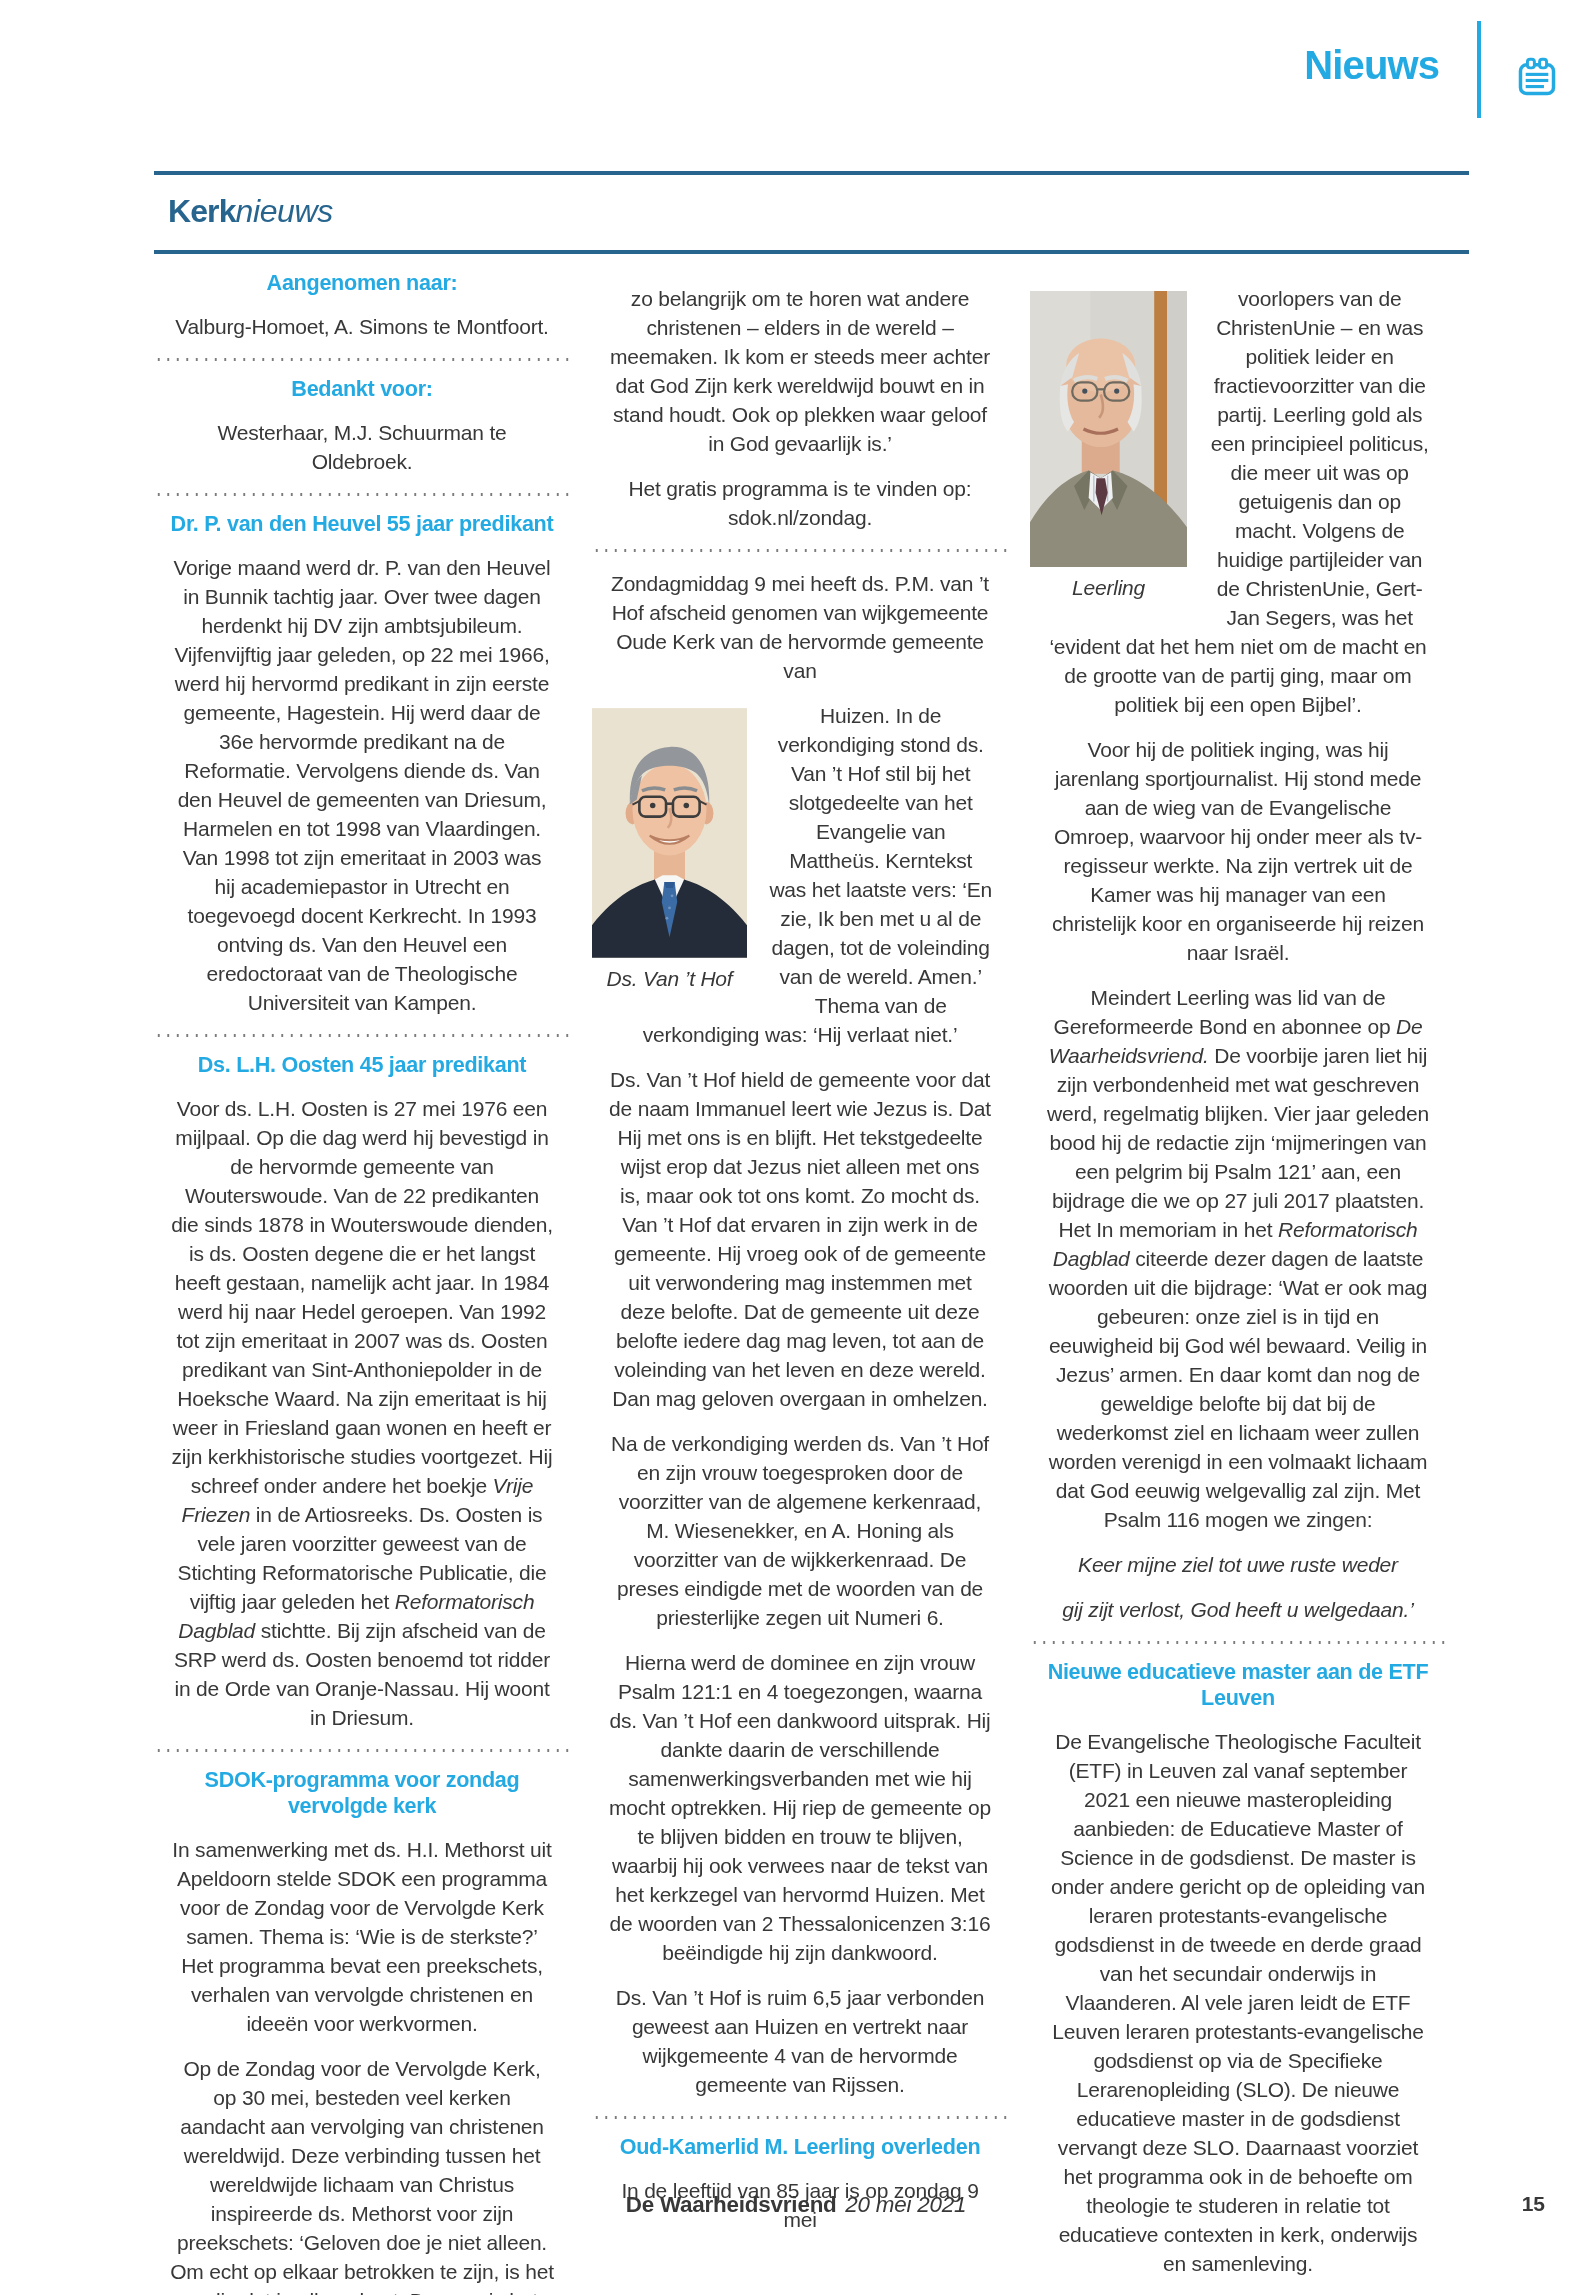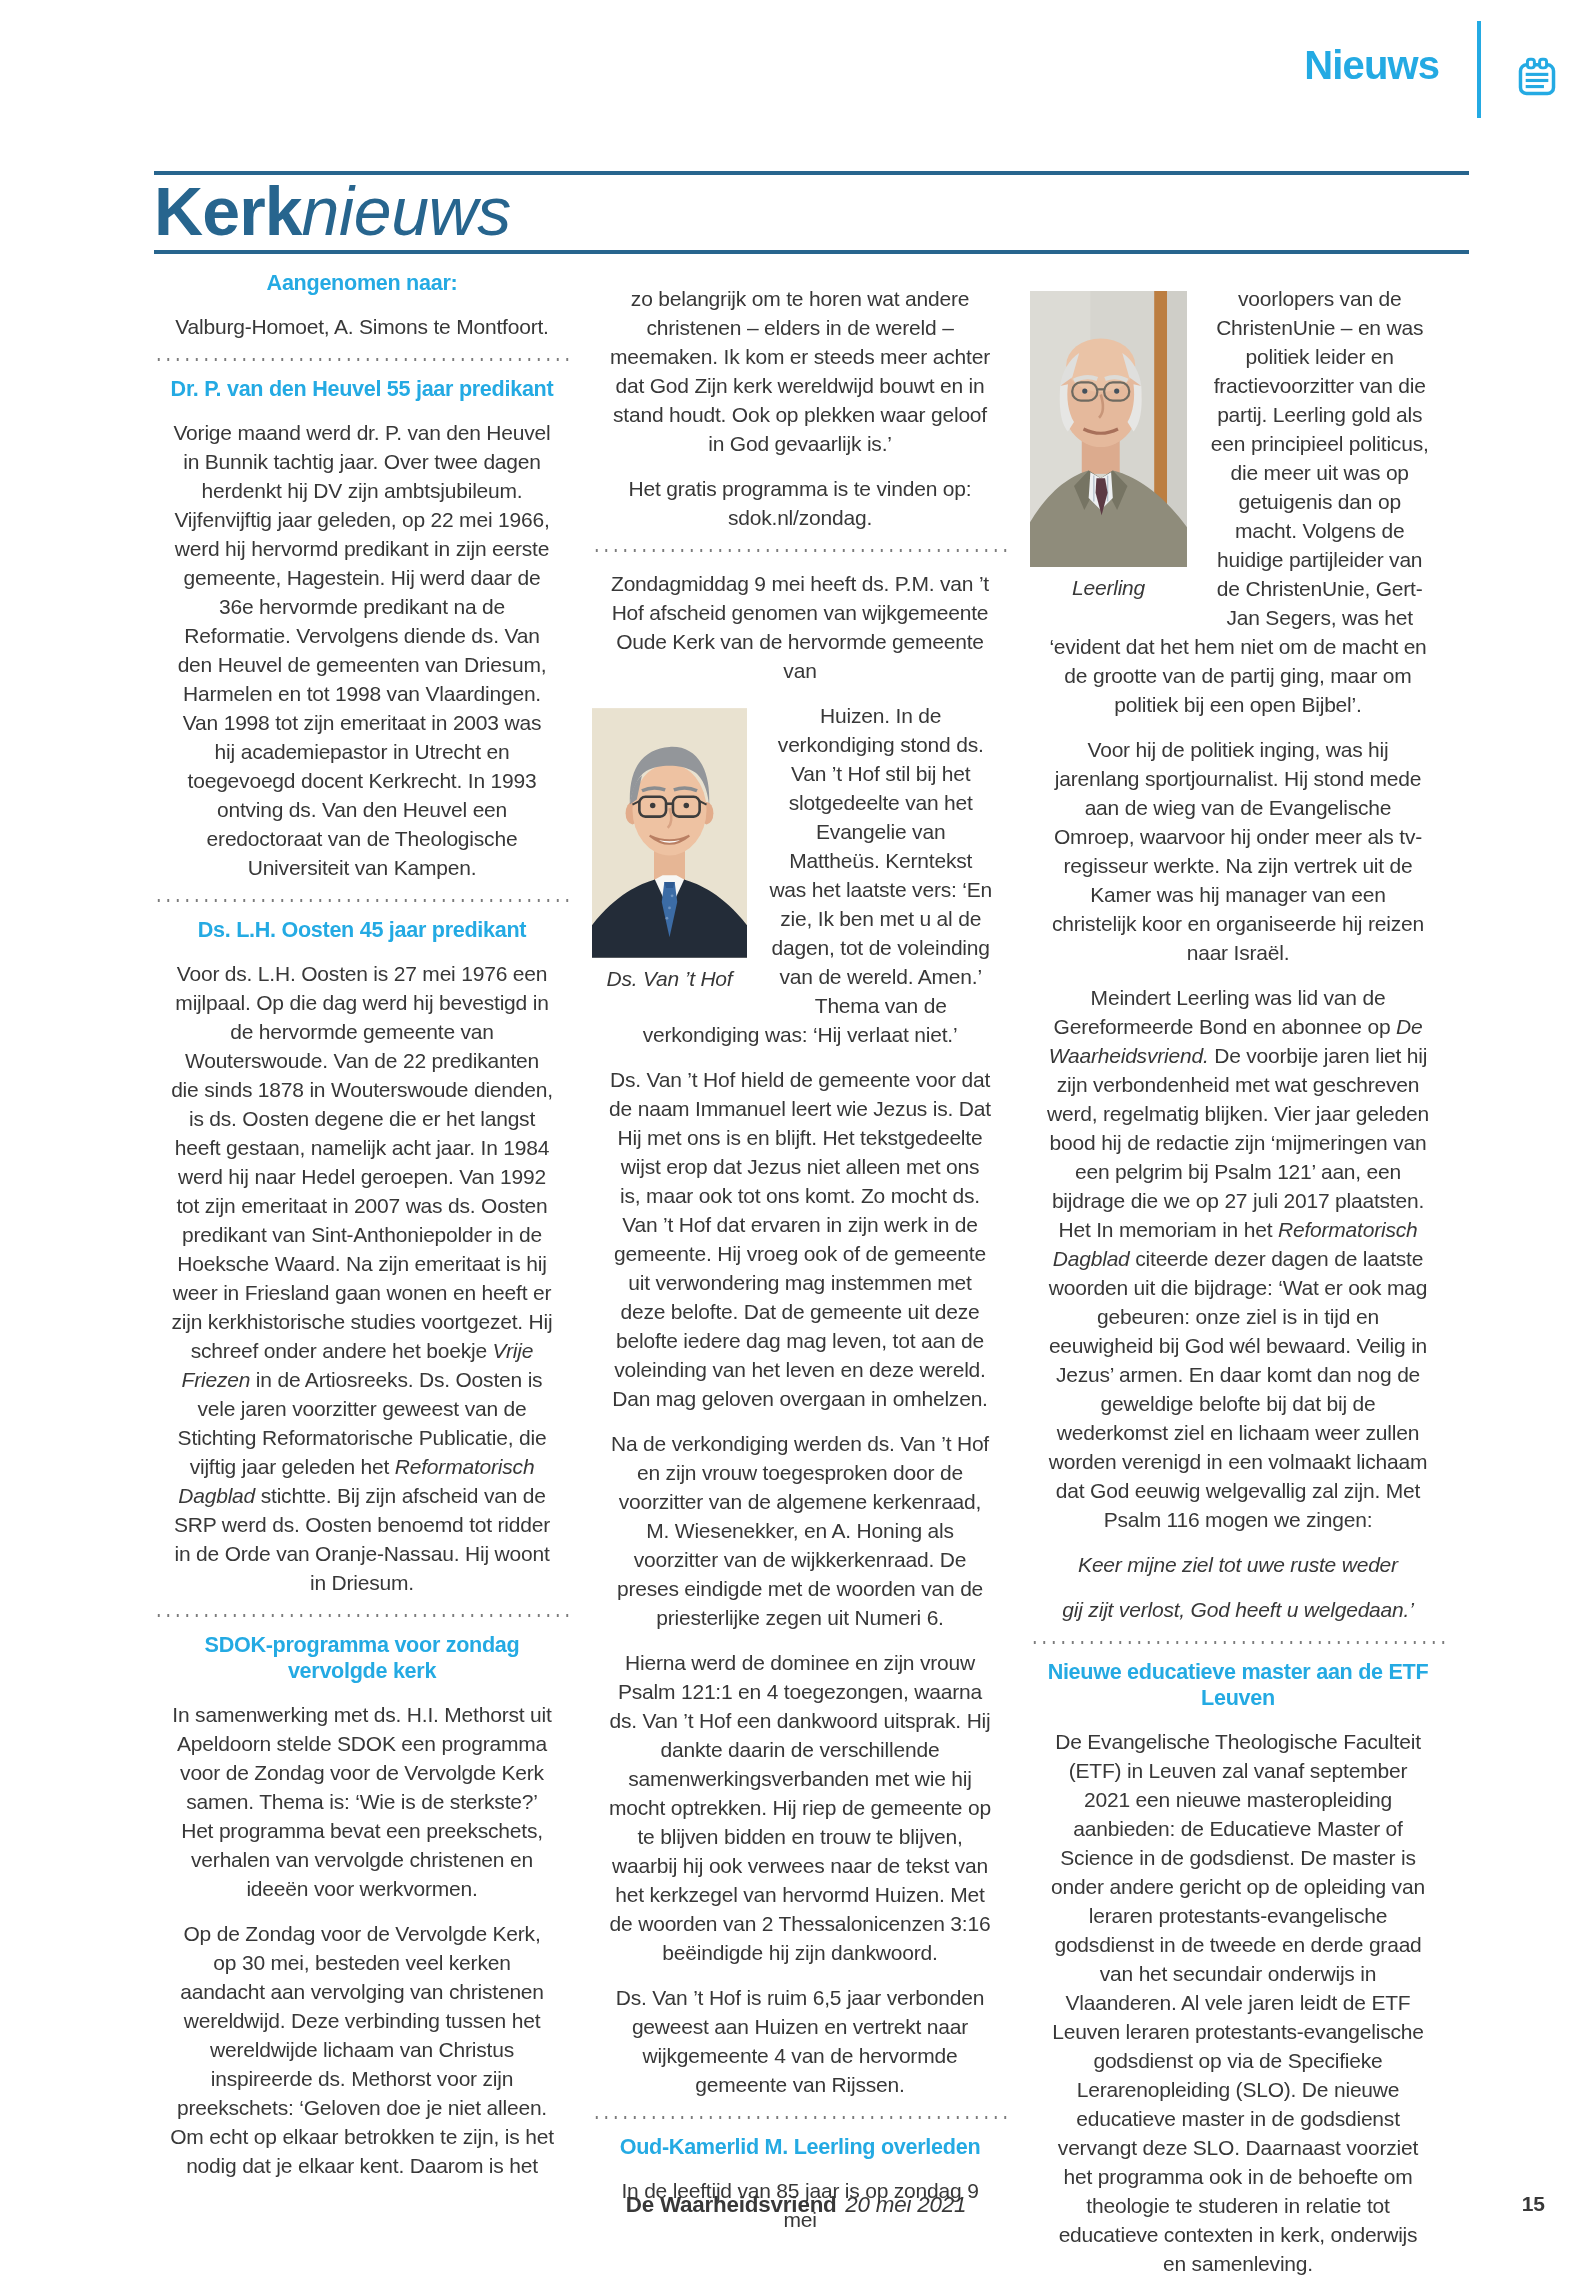--- a/index.html
+++ b/index.html
@@ -30,22 +30,22 @@
     position:absolute; left:1517px; top:57px; width:40px; height:40px;
   }
   
   .rule{
     position:absolute; left:154px; width:1315px; height:3.5px;
     background:var(--steel);
   }
   .rule.top{top:171px;}
   .rule.bottom{top:250px;}
   .masthead{
-    position:absolute; left:154px; top:179px;
-    font-size:68px; color:var(--steel); letter-spacing:-0.9px;
+    position:absolute; left:168px; top:179px;
+    font-size:32px; color:var(--steel); letter-spacing:-0.9px;
     line-height:64px;
   }
   .masthead .bold{font-weight:700;}
   .masthead .it{font-weight:400; font-style:italic; letter-spacing:-0.4px;}
   
   .col{
     position:absolute; top:268px; width:416px;
     font-size:21px; line-height:29px; letter-spacing:-0.2px;
     text-align:center; color:var(--ink);
   }
@@ -107,20 +107,25 @@
 </div>
 
 <div class="rule top"></div>
 <div class="masthead"><span class="bold">Kerk</span><span class="it">nieuws</span></div>
 <div class="rule bottom"></div>
 
 <div class="col" id="col-1">
     <div class="sec">
       <h2 class="art-heading">Aangenomen naar:</h2>
       <p class="para"><span>Valburg-Homoet, A. Simons te Montfoort.</span></p>
+      <div class="dotline"></div>
+    </div>
+    <div class="sec">
+      <h2 class="art-heading">Bedankt voor:</h2>
+      <p class="para"><span>Westerhaar, M.J. Schuurman te Oldebroek.</span></p>
       <div class="dotline"></div>
     </div>
     <div class="sec">
       <h2 class="art-heading">Dr. P. van den Heuvel 55 jaar predikant</h2>
       <p class="para"><span>Vorige maand werd dr. P. van den Heuvel in Bunnik tachtig jaar. Over twee dagen herdenkt hij DV zijn ambtsjubileum. Vijfenvijftig jaar geleden, op 22 mei 1966, werd hij hervormd predikant in zijn eerste gemeente, Hagestein. Hij werd daar de 36e hervormde predikant na de Reformatie. Vervolgens diende ds. Van den Heuvel de gemeenten van Driesum, Harmelen en tot 1998 van Vlaardingen. Van 1998 tot zijn emeritaat in 2003 was hij academiepastor in Utrecht en toegevoegd docent Kerkrecht. In 1993 ontving ds. Van den Heuvel een eredoctoraat van de Theologische Universiteit van Kampen.</span></p>
       <div class="dotline"></div>
     </div>
     <div class="sec">
       <h2 class="art-heading">Ds. L.H. Oosten 45 jaar predikant</h2>
       <p class="para"><span>Voor ds. L.H. Oosten is 27 mei 1976 een mijlpaal. Op die dag werd hij bevestigd in de hervormde gemeente van Wouterswoude. Van de 22 predikanten die sinds 1878 in Wouterswoude dienden, is ds. Oosten degene die er het langst heeft gestaan, namelijk acht jaar. In 1984 werd hij naar Hedel geroepen. Van 1992 tot zijn emeritaat in 2007 was ds. Oosten predikant van Sint-Anthoniepolder in de Hoeksche Waard. Na zijn emeritaat is hij weer in Friesland gaan wonen en heeft er zijn kerkhistorische studies voortgezet. Hij schreef onder andere het boekje </span><em>Vrije Friezen</em><span> in de Artiosreeks. Ds. Oosten is vele jaren voorzitter geweest van de Stichting Reformatorische Publicatie, die vijftig jaar geleden het </span><em>Reformatorisch Dagblad</em><span> stichtte. Bij zijn afscheid van de SRP werd ds. Oosten benoemd tot ridder in de Orde van Oranje-Nassau. Hij woont in Driesum.</span></p>

